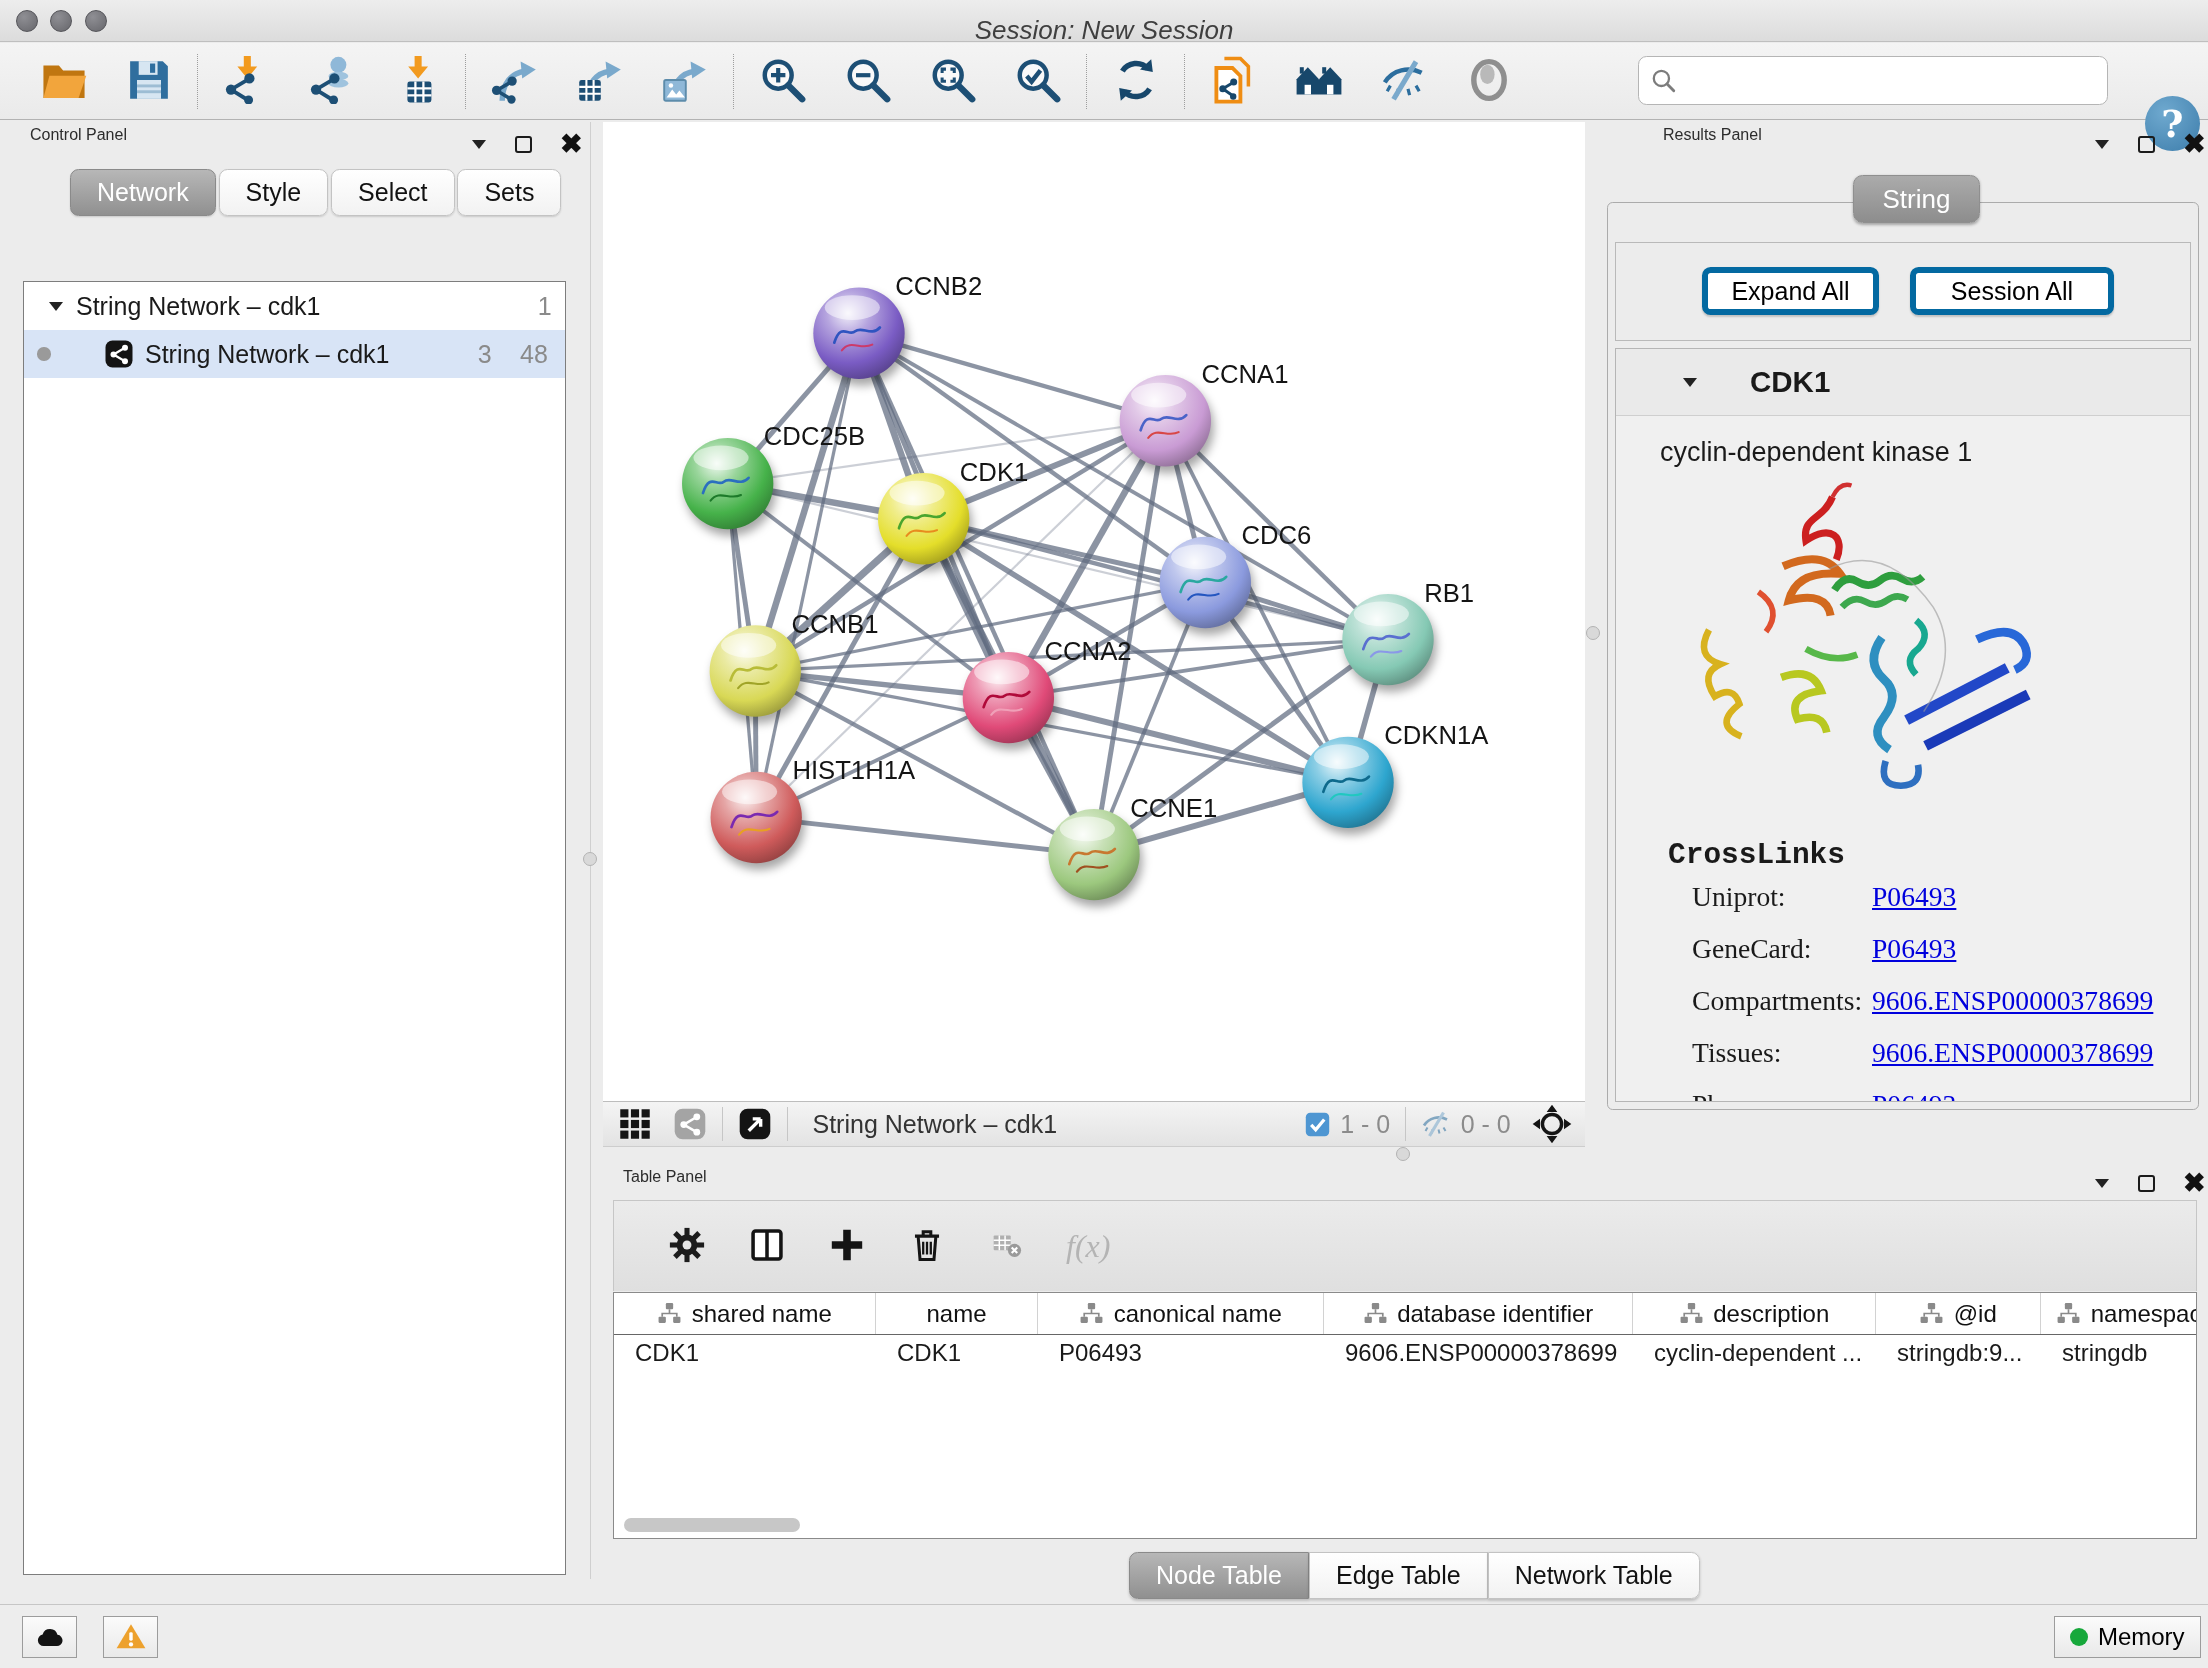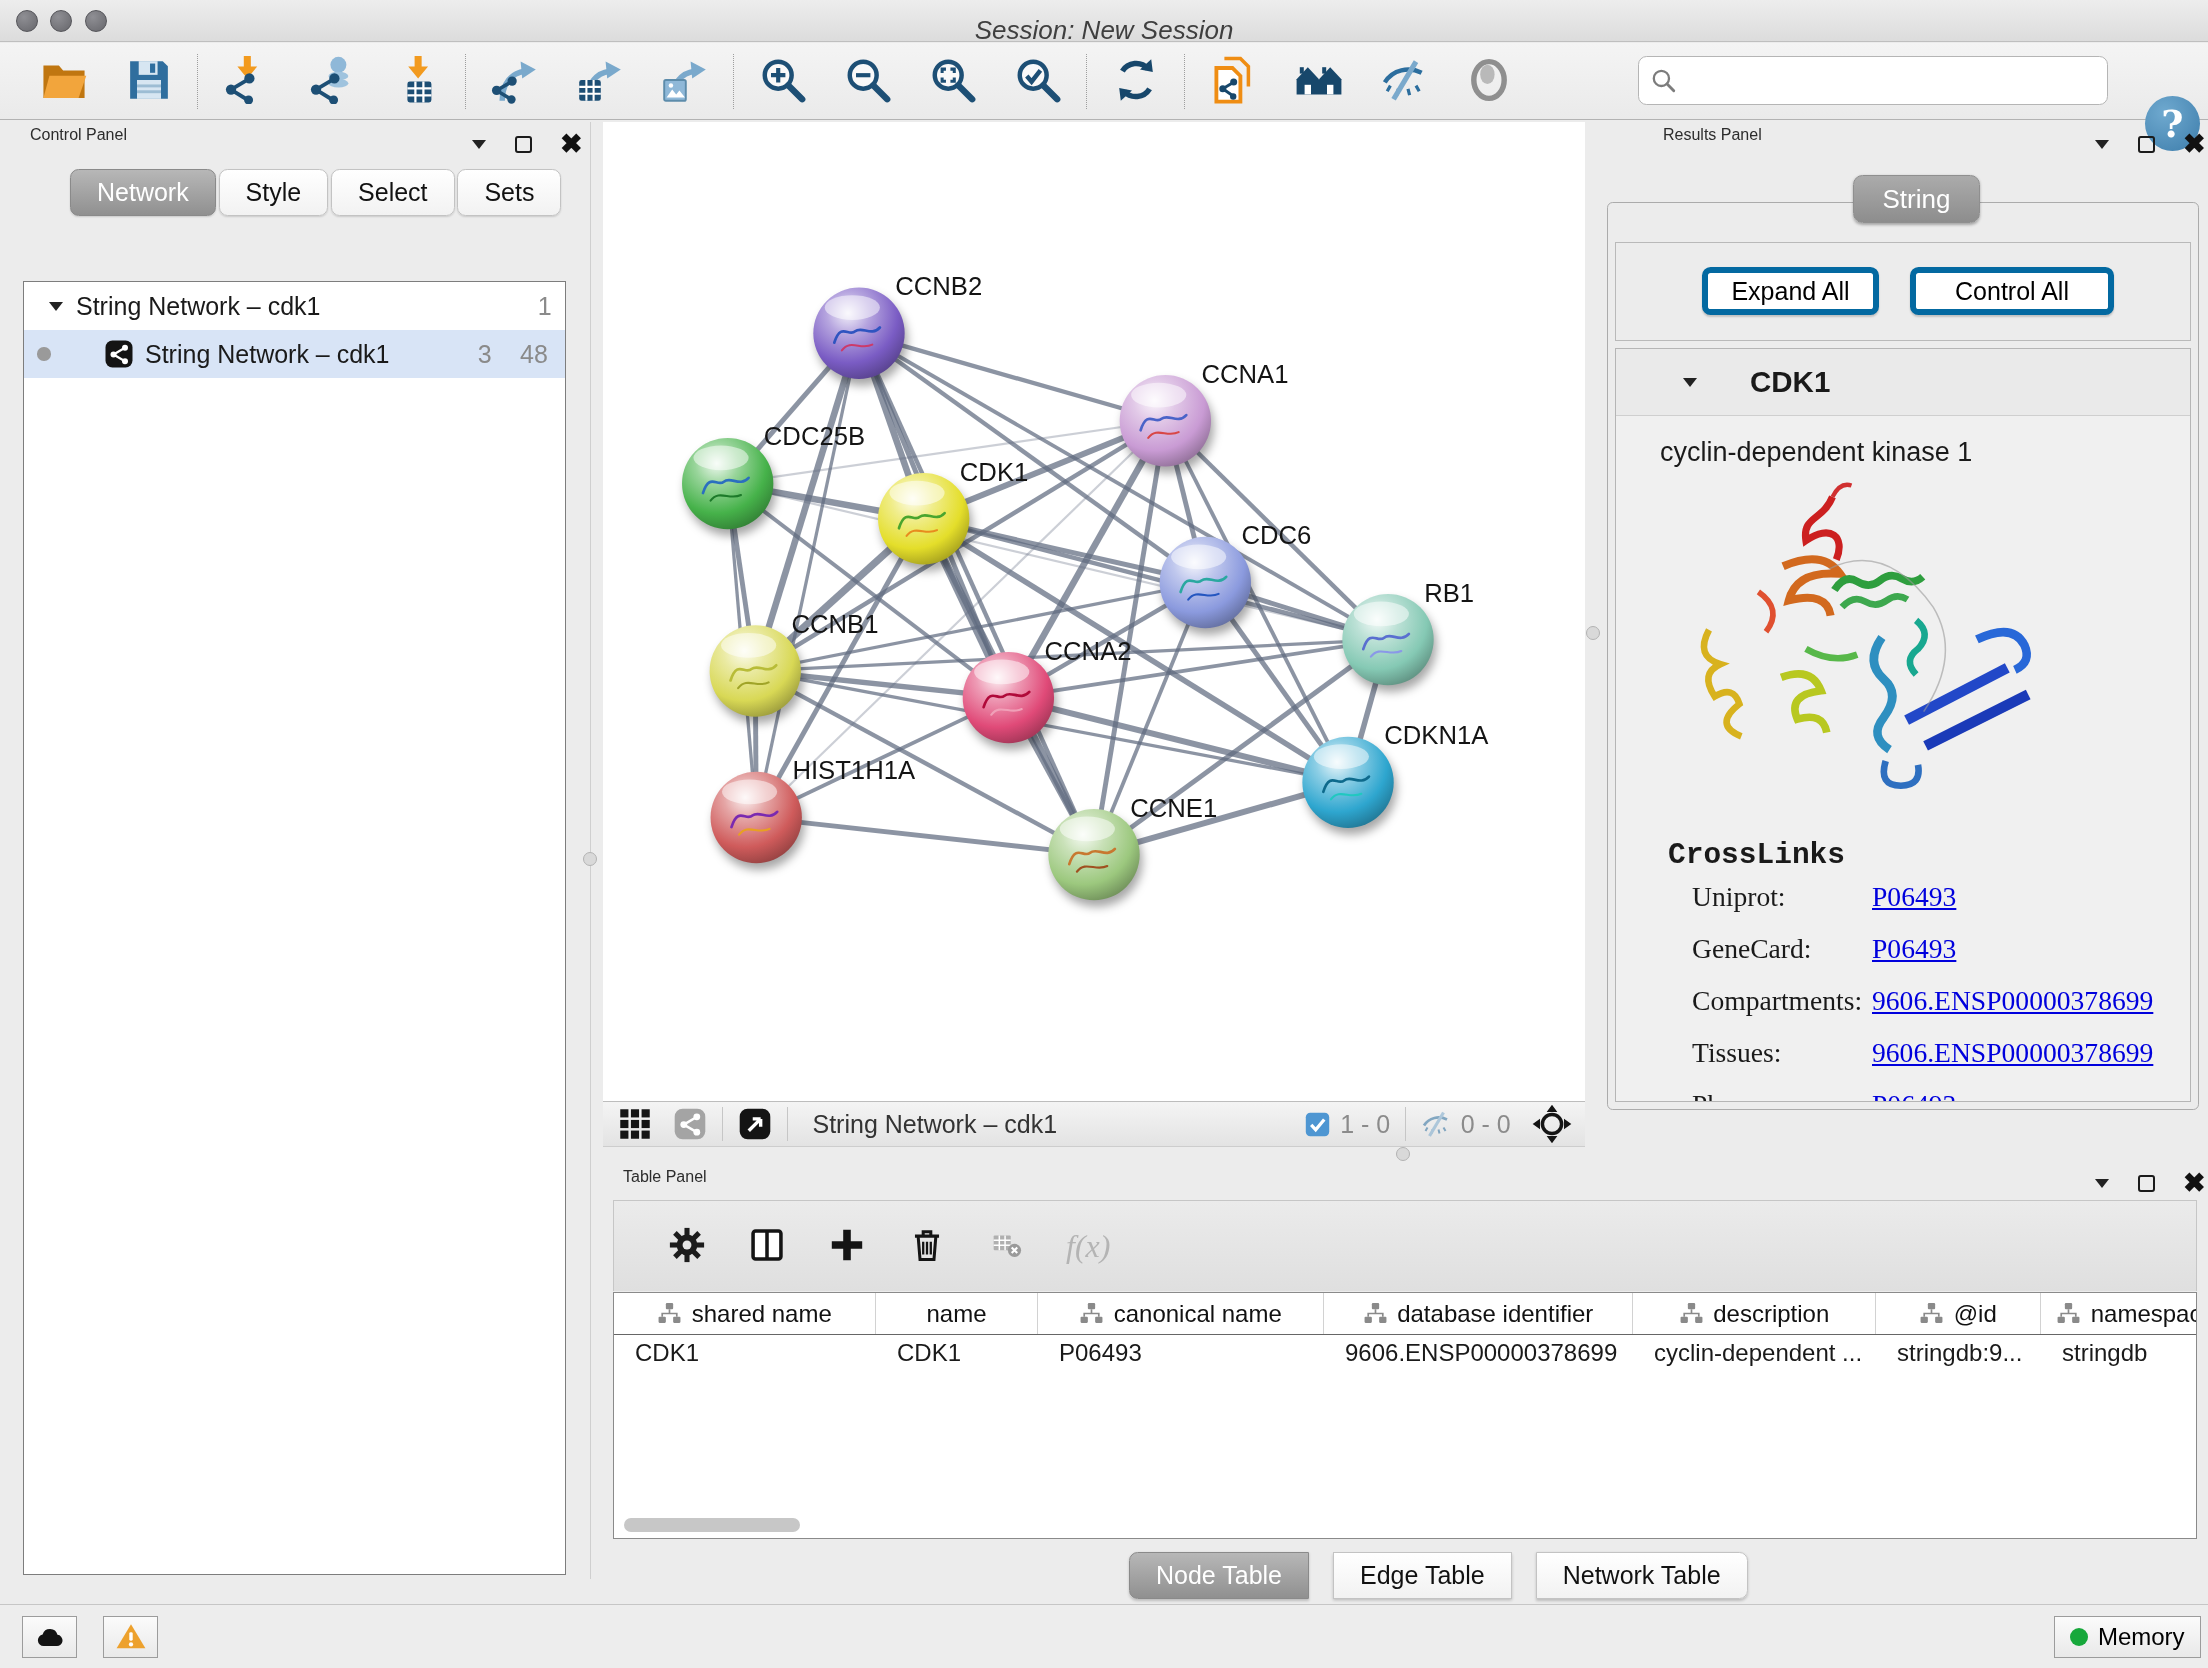--- a/index.html
+++ b/index.html
@@ -81,21 +81,21 @@
   .tp-toolbar svg{width:38px;height:38px;}
   .tp-toolbar .tool-btn{width:42px;height:42px;}
   .fx-label{font-family:"Liberation Serif",serif;font-style:italic;font-size:32px;color:#b4b4b4;}
   .table-box{position:absolute;left:613px;top:1292px;width:1584px;height:247px;background:#fff;border:1.9px solid #8a8a8a;overflow:hidden;}
   .thead{display:flex;height:42px;border-bottom:1.9px solid #666;}
   .th{display:flex;align-items:center;justify-content:center;gap:9.5px;font-size:24px;color:#111;border-right:1px solid #d2d2d2;flex:none;}
   .th svg{width:25px;height:25px;}
   .trow{display:flex;height:36px;align-items:center;}
   .td{font-size:24px;padding-left:21px;flex:none;white-space:nowrap;overflow:hidden;}
   .hscroll{position:absolute;left:9.5px;bottom:5.7px;width:176px;height:14.3px;border-radius:7.6px;background:#c7c7c7;}
-  .bottom-tabs{position:absolute;left:1129px;top:1552px;display:flex;gap:24px;}
+  .bottom-tabs{position:absolute;left:1129px;top:1552px;display:flex;}
   .bottom-tabs .seg-tab{border-radius:0;box-shadow:0 1.9px 2.9px rgba(0,0,0,.2);}
   .bottom-tabs .seg-tab:first-child{border-radius:8.6px 0 0 8.6px;}
   .bottom-tabs .seg-tab:last-child{border-radius:0 8.6px 8.6px 0;}
   
   .statusbar{position:absolute;left:0;top:1604px;width:2208px;height:65px;background:#ededed;border-top:1.9px solid #c6c6c6;}
   .sb-btn{position:absolute;top:11.4px;height:42px;border:1.9px solid #9c9c9c;background:linear-gradient(#fbfbfb,#e9e9e9);
     display:flex;align-items:center;justify-content:center;gap:9.5px;cursor:pointer;font-size:24px;}
   .sb-btn svg{width:32px;height:32px;}
   .mem-dot{width:18px;height:18px;border-radius:50%;background:#17a83b;}
   .hidden-defs{position:absolute;width:0;height:0;overflow:hidden;}
@@ -657,21 +657,21 @@
   <div class="panel-title" style="left:1663px;top:126px;">Results Panel</div>
   <div class="ph-icons" style="left:2095px;top:135px;">
     <span class="tri-down sm"></span>
     <span class="ph-box"></span>
     <span class="ph-x">✖</span>
   </div>
   <div class="rp-outer"></div>
   <button class="string-tab">String</button>
   <div class="rp-btnbox"></div>
   <button class="rp-btn" style="left:1702px;top:267px;width:177px;">Expand All</button>
-  <button class="rp-btn" style="left:1910px;top:267px;width:204px;">Control All</button>
+  <button class="rp-btn" style="left:1910px;top:267px;width:204px;">Session All</button>
   <div class="rp-section">
     <div class="rp-sec-head">
       <span class="tri-down sm"></span>
       <span>CDK1</span>
     </div>
     <div class="rp-desc">cyclin-dependent kinase 1</div>
     
     <svg width="361" height="342" viewBox="0 0 380 360" style="margin:7.6px 0 0 74px">
       <path d="M150 22 q8 -16 20 -12" stroke="#d03030" stroke-width="4.5" fill="none"></path>
       <path d="M150 22 c-10 25 -32 20 -28 46 c26 -18 42 -4 32 20" stroke="#cc2020" stroke-width="7.5" fill="none"></path>

